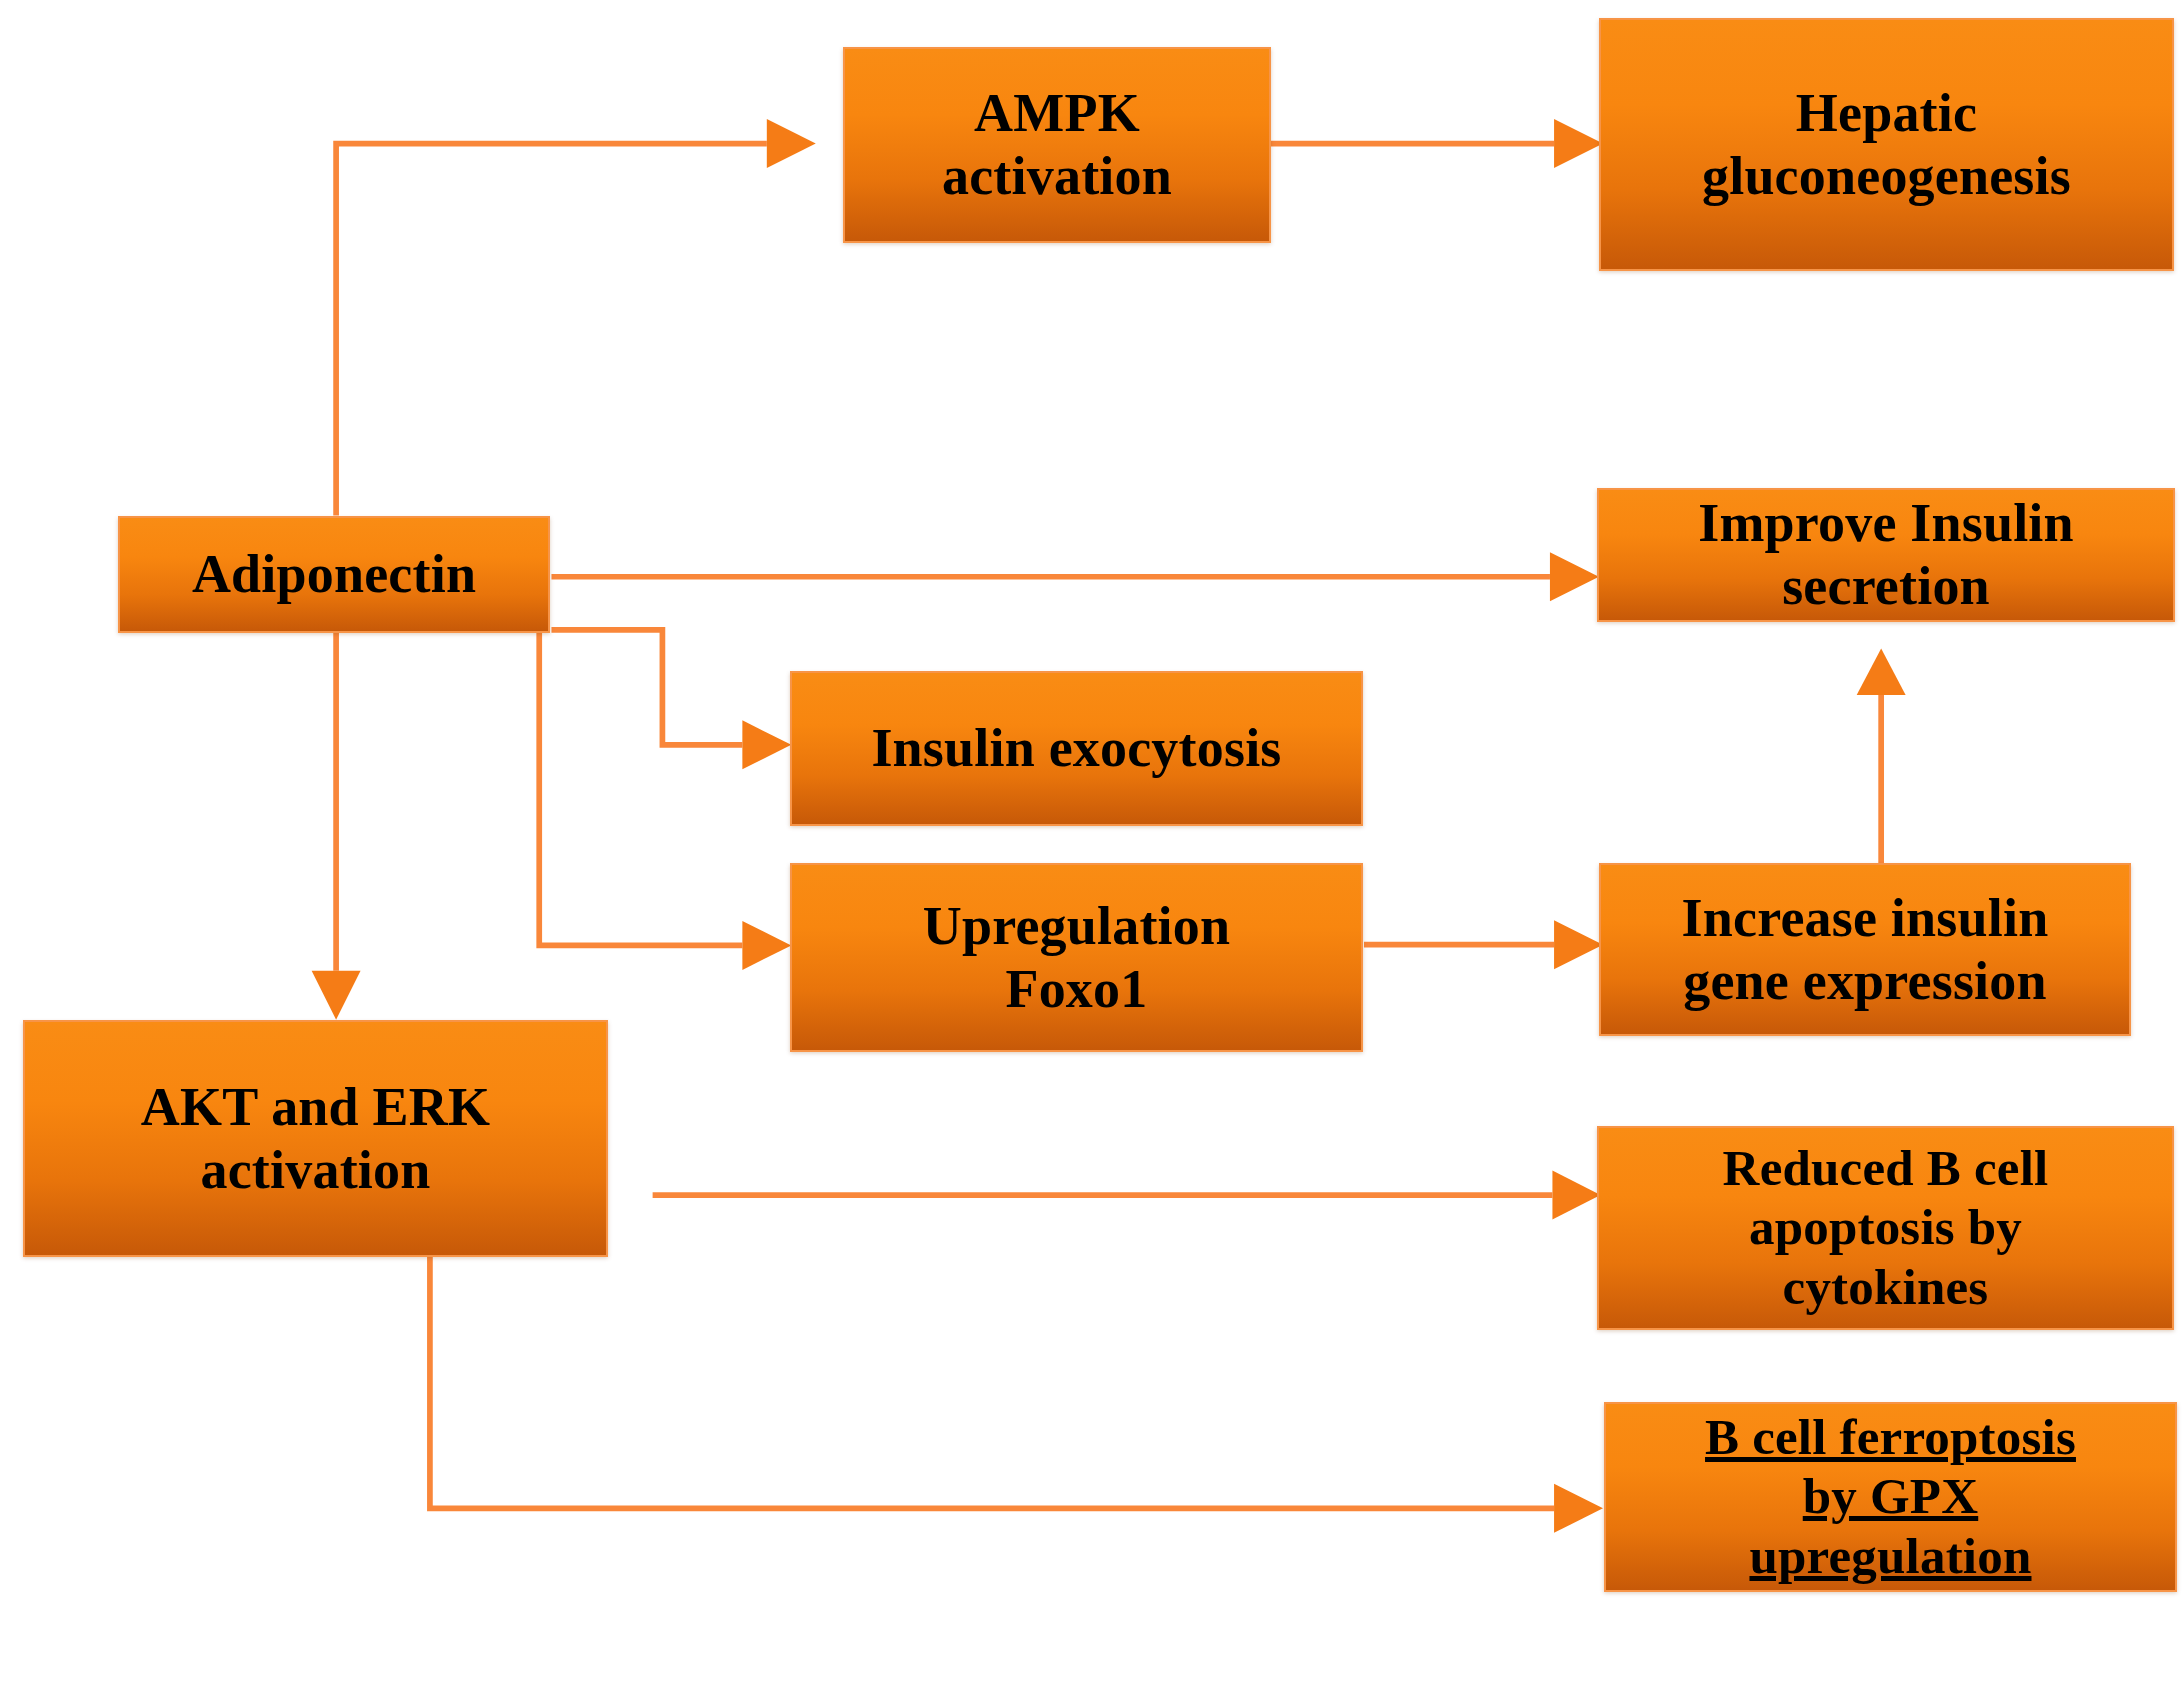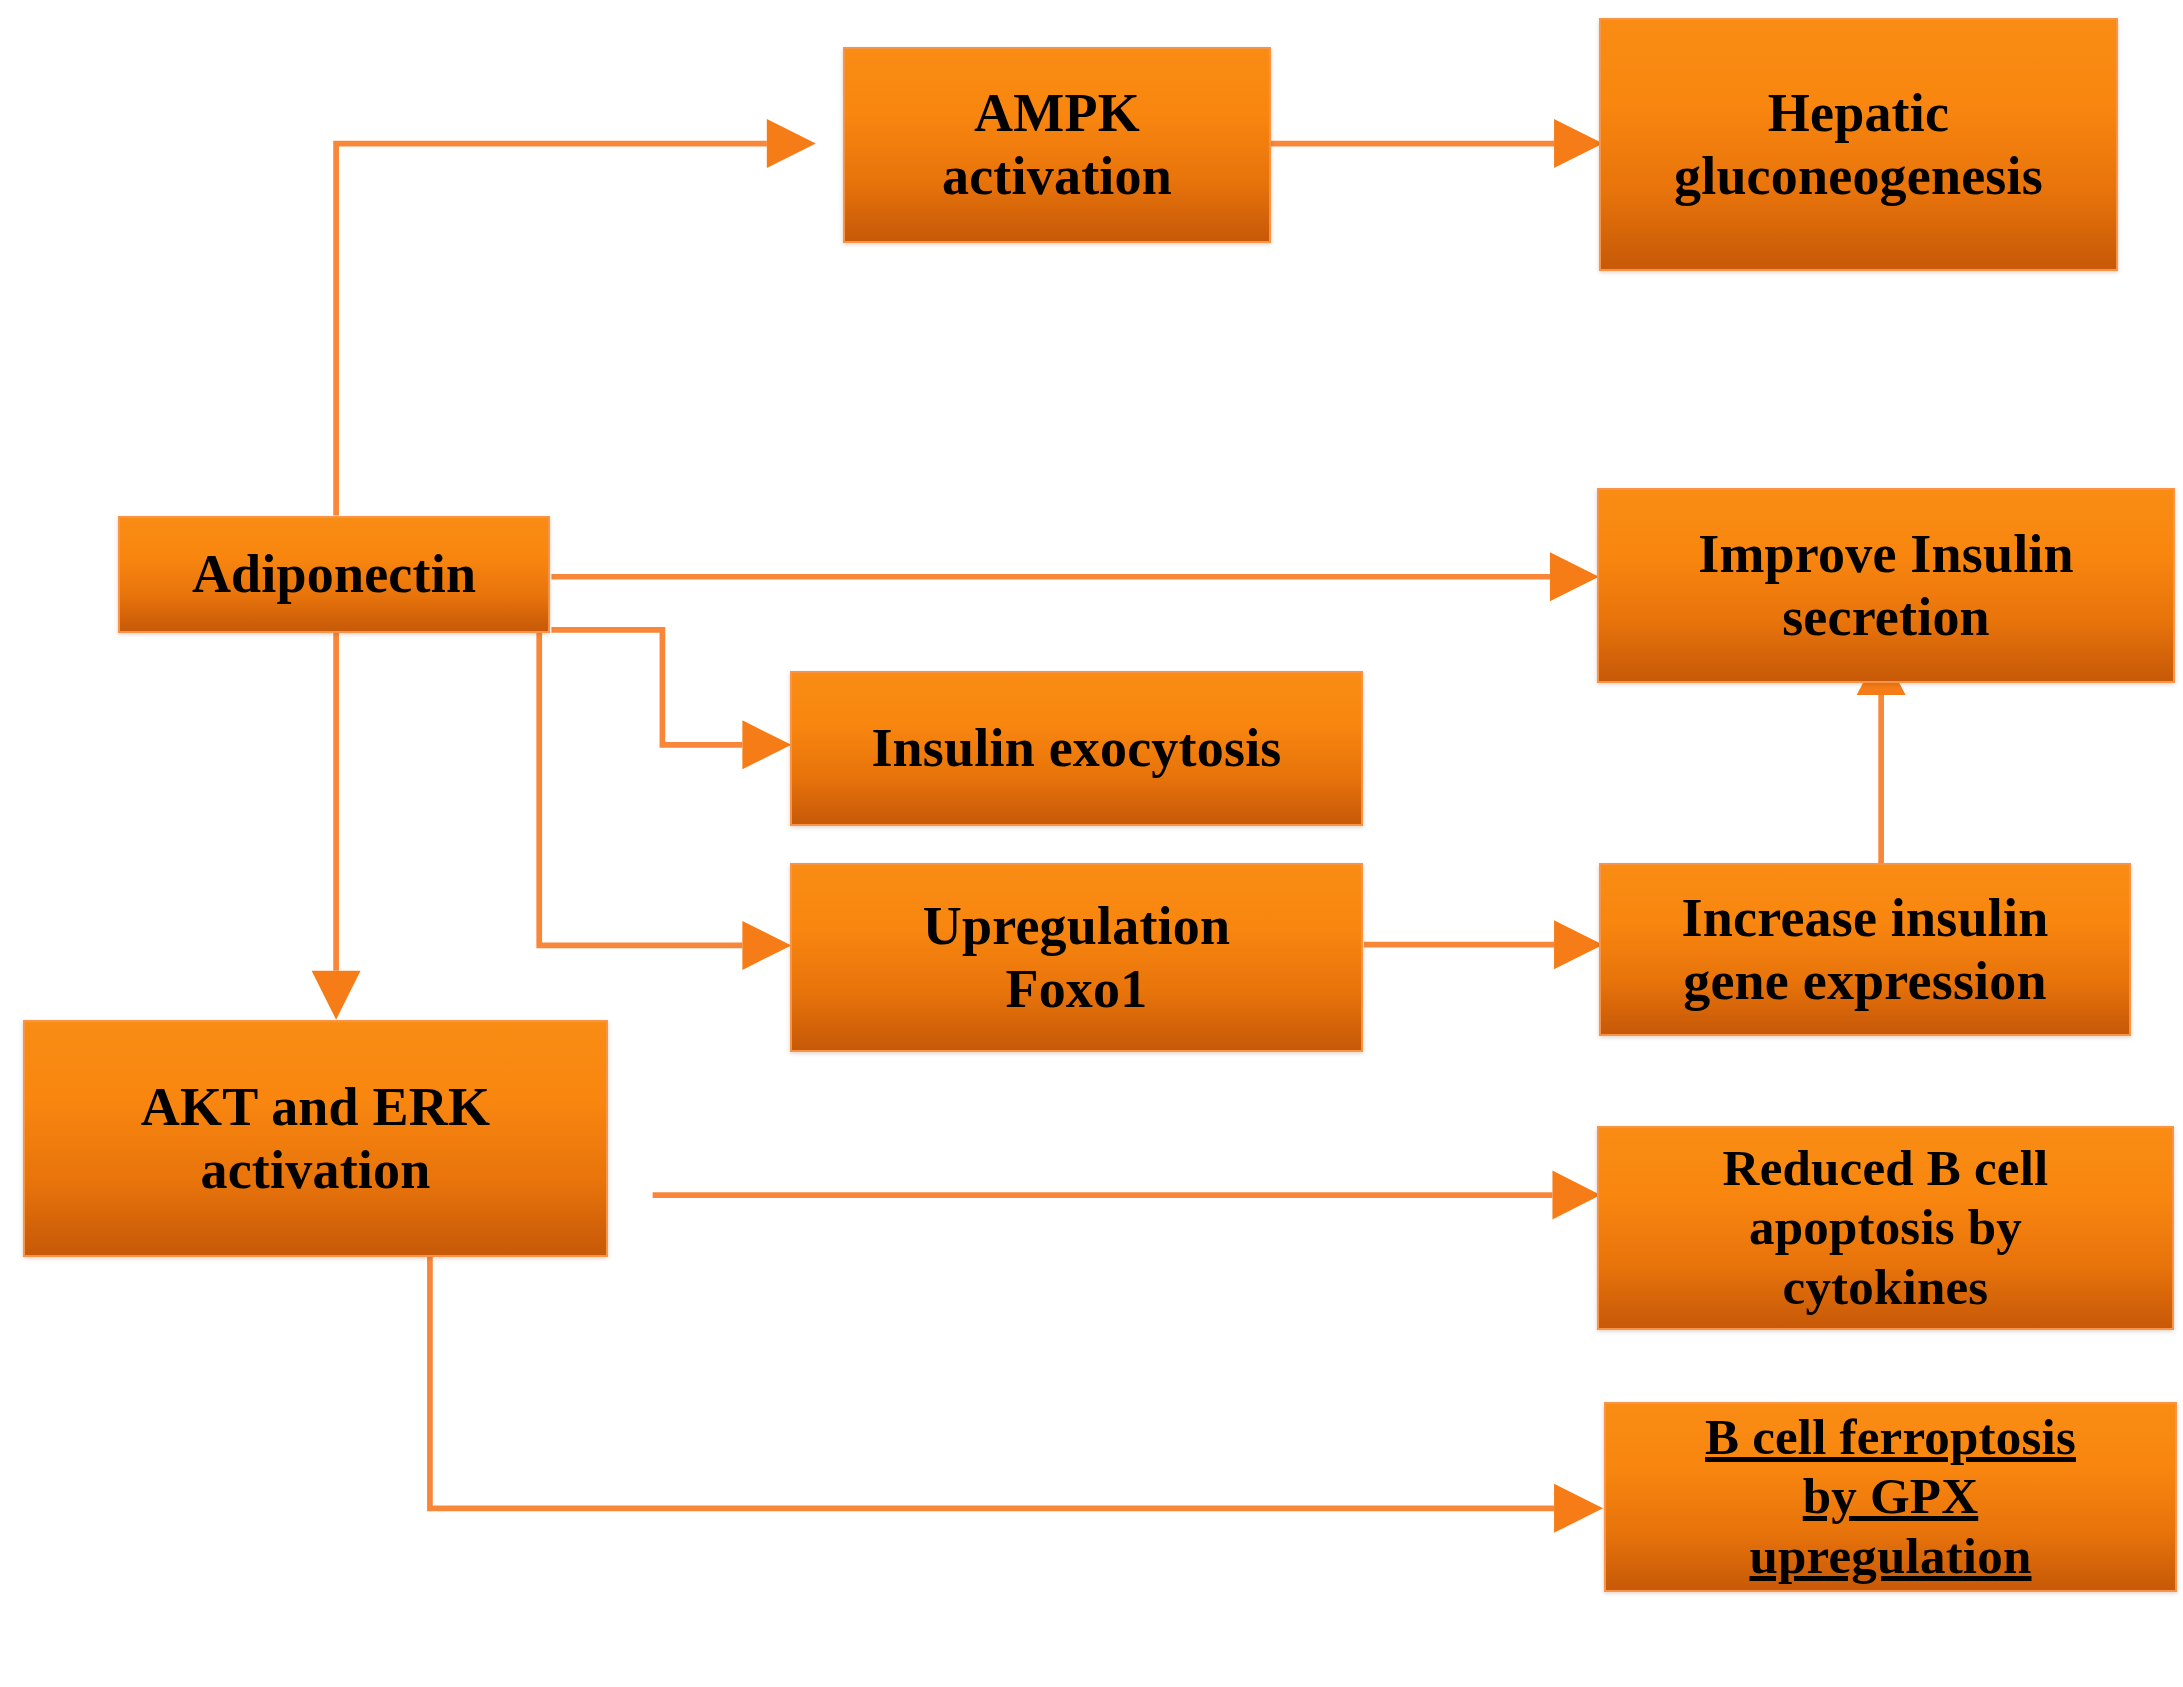--- a/index.html
+++ b/index.html
@@ -94,34 +94,34 @@
     </g>
   </svg>
 
   <div class="node fs-lg" style="left:795px;top:47px;width:428px;height:196px;margin-left:48px;">
     <div>
       <span>AMPK</span>
       <span>activation</span>
     </div>
   </div>
 
-  <div class="node fs-lg" style="left:1599px;top:18px;width:519px;height:253px;">
+  <div class="node fs-lg" style="left:1599px;top:18px;width:575px;height:253px;">
     <div>
       <span>Hepatic</span>
       <span>gluconeogenesis</span>
     </div>
   </div>
 
   <div class="node fs-lg" style="left:118px;top:516px;width:432px;height:117px;">
     <div>
       <span>Adiponectin</span>
     </div>
   </div>
 
-  <div class="node fs-lg" style="left:1597px;top:488px;width:578px;height:195px;text-align:center;">
+  <div class="node fs-lg" style="left:1597px;top:488px;width:578px;height:134px;text-align:center;">
     <div>
       <span>Improve Insulin</span>
       <span>secretion</span>
     </div>
   </div>
 
   <div class="node fs-lg" style="left:790px;top:671px;width:573px;height:155px;">
     <div>
       <span>Insulin exocytosis</span>
     </div>

